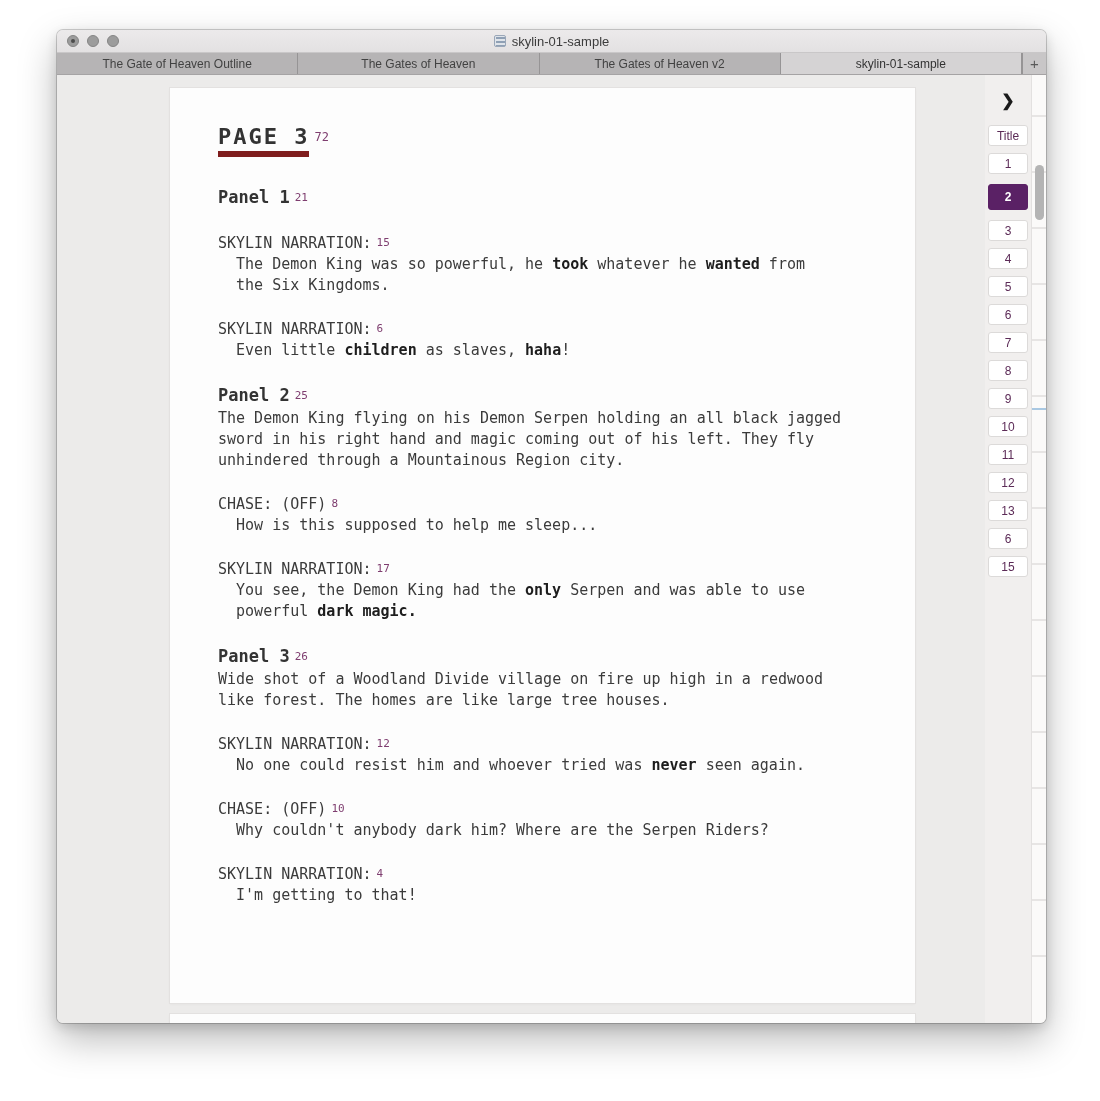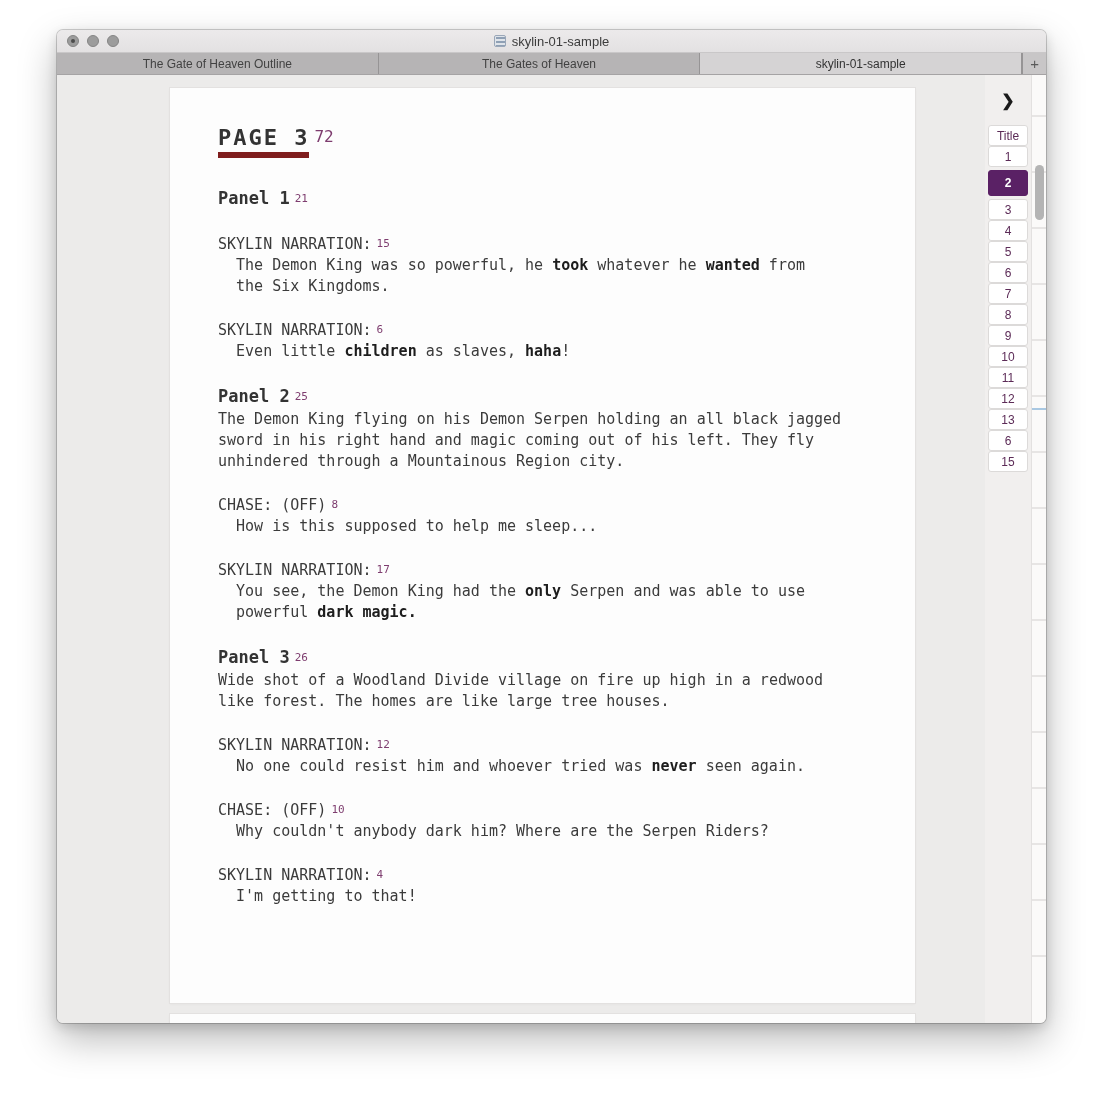--- a/index.html
+++ b/index.html
@@ -53,27 +53,27 @@
          line-height:21px; color:#3b3b3b; }
   .blk { max-width:70ch; }
   .b-page { font-size:22px; line-height:26px; font-weight:bold; color:#333; letter-spacing:2px; margin-bottom:28px; }
   .b-page .uline { border-bottom:6px solid #7f1d1d; padding-bottom:1px; display:inline-block; }
   .b-panel { font-size:17px; line-height:24px; font-weight:bold; color:#333; margin-top:22px; }
   .b-cue { margin-top:22px; }
   .b-dialogue { margin-left:2ch; max-width:64ch; }
   .bold { font-weight:bold; color:#1d1d1d; }
   .num { font-family:"DejaVu Sans Mono",monospace; font-size:11px; font-weight:normal;
          color:#7e3d6f; margin-left:5px; letter-spacing:0; vertical-align:2px; }
-  .b-page .num { font-size:16px; vertical-align:3px; }
+  .b-page .num { font-size:12px; vertical-align:3px; }
 
   
   .sidebar { flex:0 0 46px; background:#f1efee; display:flex; flex-direction:column; align-items:center; }
   .chev { height:50px; display:flex; align-items:center; justify-content:center;
           font-size:16px; font-weight:bold; color:#1a1a1a; width:100%; cursor:default; }
-  .pagelist { display:flex; flex-direction:column; align-items:center; }
+  .pagelist { display:flex; flex-direction:column; gap:7px; align-items:center; }
   .pbtn { width:40px; height:21px; background:#ffffff; border:1px solid #dcdad9; border-radius:3px;
           display:flex; align-items:center; justify-content:center;
           font-size:12px; color:#5c2b57; cursor:default; }
   .pbtn.sel { background:#5a2165; border-color:#5a2165; color:#fff; font-weight:bold; height:26px; margin:3px 0; }
 
   
   .minimap { flex:0 0 15px; position:relative; background:#fbfaf9; border-left:1px solid #e3e1e0;
     background-image:repeating-linear-gradient(to bottom, transparent 0 54px, #e7e5e4 54px 56px);
     background-position:0 -14px; }
   .thumb { position:absolute; left:3px; top:90px; width:9px; height:55px; border-radius:5px; background:#b4b4b4; }
@@ -95,20 +95,23 @@
       <span class="title">skylin-01-sample</span>
     </div>
   </div>
 
   <div class="tabbar" id="tabbar">
     <div class="tab">
         <span>The Gate of Heaven Outline</span>
       </div>
       <div class="tab">
         <span>The Gates of Heaven</span>
+      </div>
+      <div class="tab">
+        <span>The Gates of Heaven v2</span>
       </div>
       <div class="tab active">
         <span>skylin-01-sample</span>
       </div>
       <div class="newtab">+</div>
   </div>
 
   <div class="content">
     <div class="docarea">
       <div class="page">

